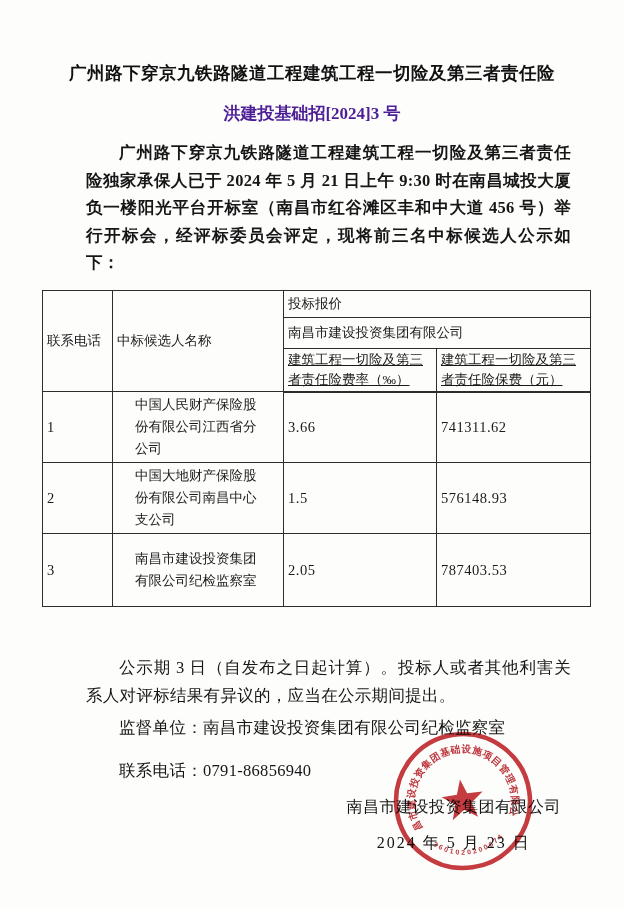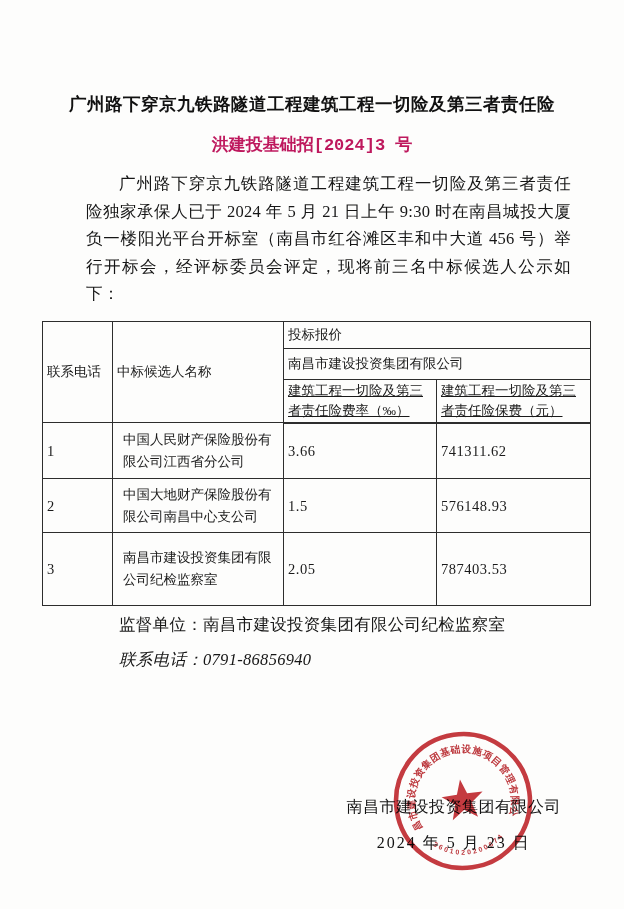--- a/index.html
+++ b/index.html
@@ -7,44 +7,45 @@
     position:relative;
     width:624px;height:909px;
     margin:0 auto;
     background:#fdfdfc;
     color:#161616;
     font-family:"Liberation Serif","DejaVu Serif",serif;
     overflow:hidden;
     box-sizing:border-box;
   }
   .title{
-    padding-top:88px;
+    padding-top:57px;
     text-align:center;
     font-family:"Liberation Sans","DejaVu Sans",sans-serif;
     font-weight:700;
     font-size:17.5px;
     line-height:32px;
     letter-spacing:0.5px;
     color:#111;
   }
   .doc-no{
     margin-top:13px;
     text-align:center;
-    font-family:Liberation Mono, monospace;
+    font-family:Liberation Serif, serif;
     font-weight:700;
     font-size:17px;
-    color:#be185d;
+    color:#4c1d95;
   }
   .body-text{
     margin:14px 53px 0 86px;
     text-align:justify;
     text-indent:2em;
     font-size:16.5px;
     line-height:27.5px;
     letter-spacing:0.3px;
+    font-weight:bold;
   }
   table.bid{
     border-collapse:collapse;
     margin:13px 0 0 42px;
     width:548px;
     table-layout:fixed;
     font-size:13.5px;
     color:#1a1a1a;
   }
   table.bid th, table.bid td{
@@ -57,37 +58,37 @@
     box-sizing:border-box;
     overflow:hidden;
   }
   table.bid thead tr:nth-child(1) th{height:27px;}
   table.bid thead tr:nth-child(2) th{height:31px;}
   table.bid thead tr:nth-child(3) th{height:42px;border-bottom-width:2.5px;text-decoration:underline;}
   table.bid tbody tr:nth-child(1) td{height:56px;}
   table.bid tbody tr:nth-child(2) td{height:54px;}
   table.bid tbody tr:nth-child(3) td{height:73px;}
   table.bid td.num{font-size:14.5px;letter-spacing:0.5px;}
-  table.bid td.name{line-height:22px;padding:2px 10px;}
+  table.bid td.name{line-height:22px;padding:2px 22px;}
   .notice{
     margin:47px 53px 0 86px;
     text-align:justify;
     text-indent:2em;
     font-size:16.5px;
     line-height:27.5px;
     letter-spacing:0.3px;
   }
   .foot-line{
     margin:5px 53px 0 86px;
     text-indent:2em;
     font-size:16.5px;
     line-height:27.5px;
     letter-spacing:0.3px;
   }
-  .foot-line.phone{margin-top:7px;font-style:italic;}
+  .foot-line.phone{margin-top:15px;}
   .signature{
     position:absolute;
     top:795px;
     right:63px;
     text-align:center;
     font-size:16px;
     line-height:23px;
     color:#141414;
     letter-spacing:0.5px;
   }
@@ -168,20 +169,21 @@
       </tr>
       <tr>
         <td class="num">3</td>
         <td class="name">南昌市建设投资集团有限公司纪检监察室</td>
         <td class="num">2.05</td>
         <td class="num">787403.53</td>
       </tr>
     </tbody>
   </table>
 
+  <p class="notice">公示期 3 日（自发布之日起计算）。投标人或者其他利害关系人对评标结果有异议的，应当在公示期间提出。</p>
   <p class="foot-line">监督单位：南昌市建设投资集团有限公司纪检监察室</p>
   <p class="foot-line phone">联系电话：0791-86856940</p>
 
   <div class="signature">
     <div>南昌市建设投资集团有限公司</div>
     <div class="date">2024 年 5 月 23 日</div>
   </div>
 
   <svg class="seal" viewBox="0 0 142 142" aria-hidden="true">
     <defs>

